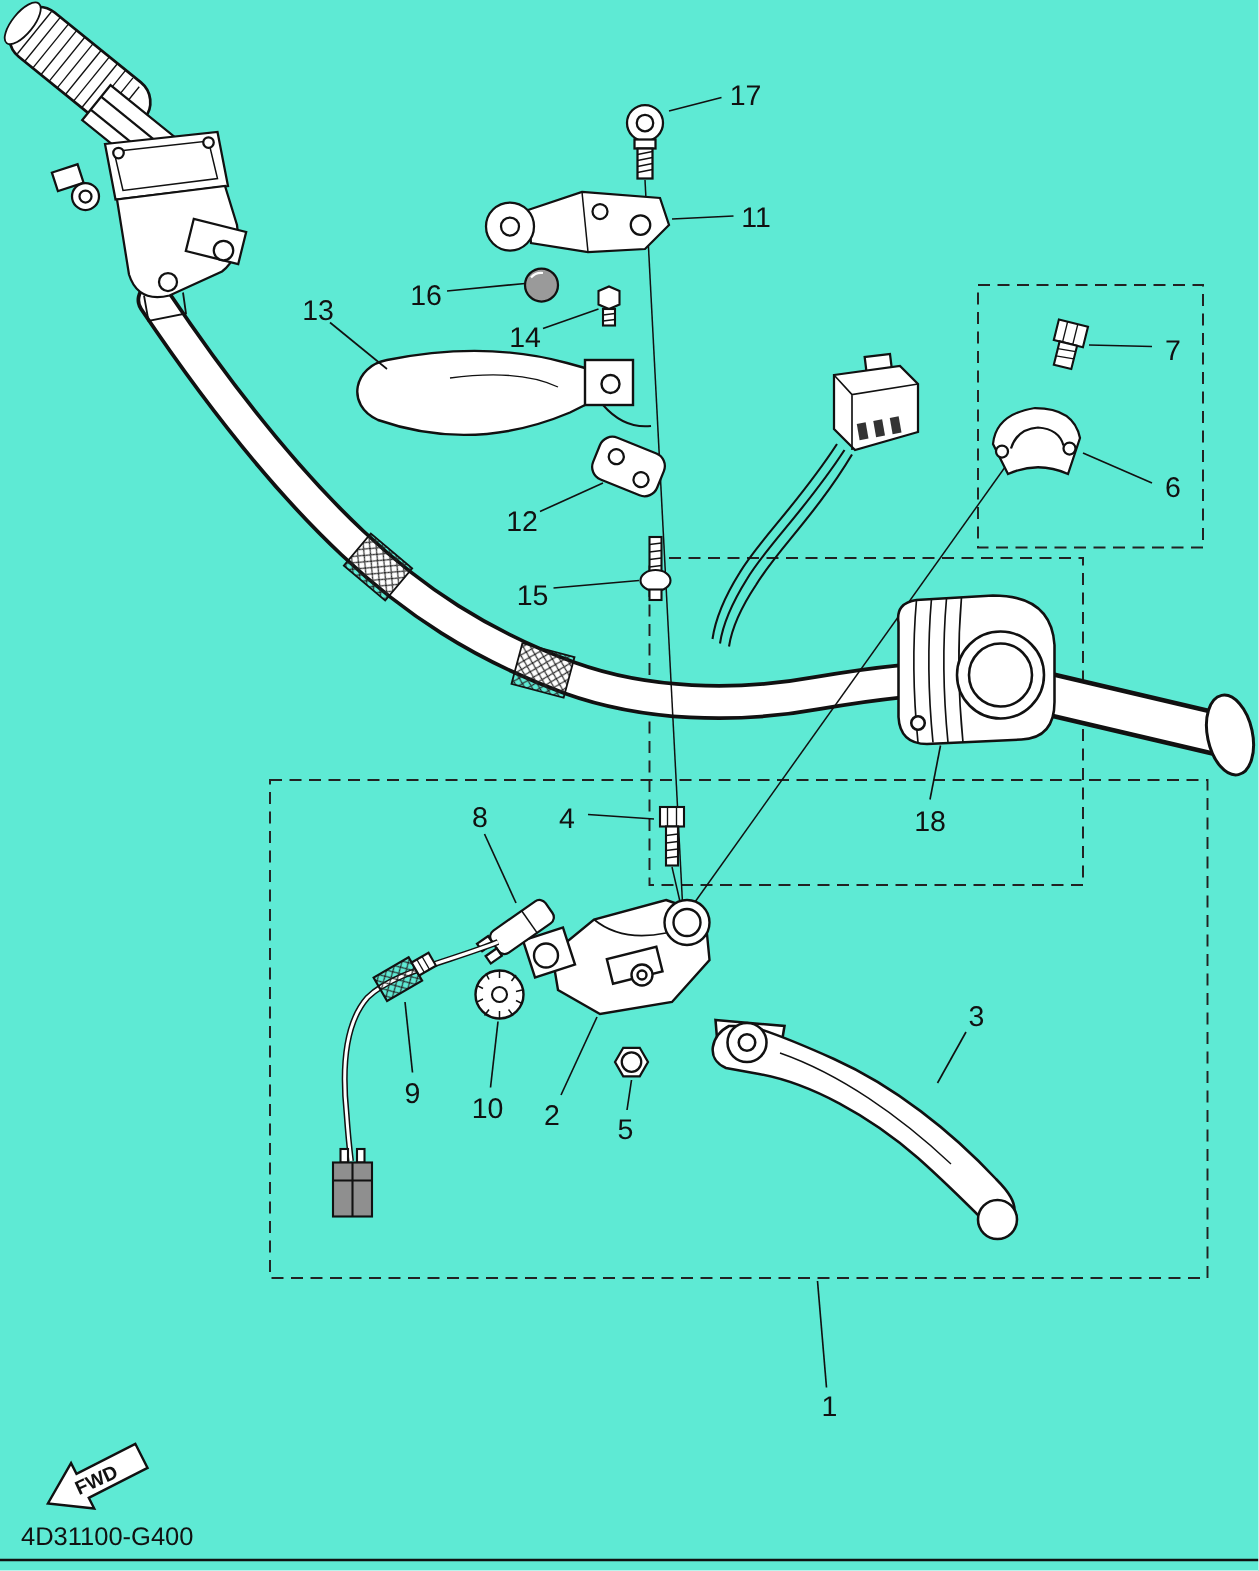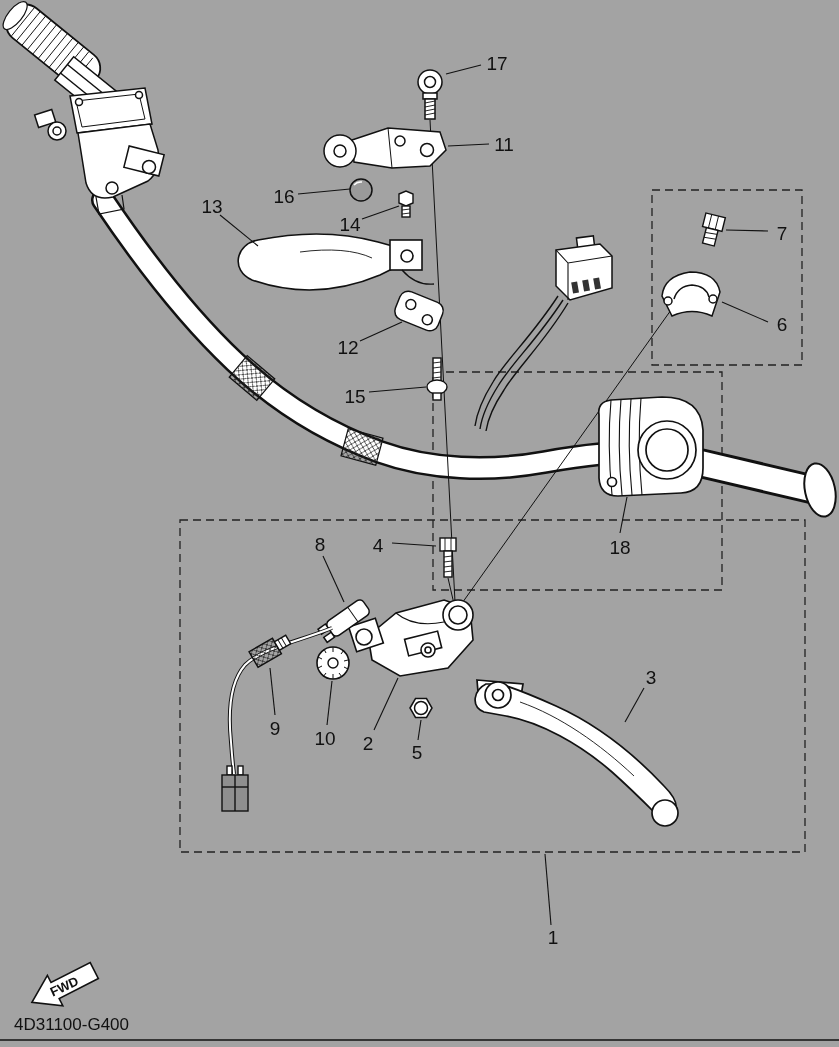--- a/index.html
+++ b/index.html
@@ -1,16 +1,16 @@
 <!DOCTYPE html>
 <html><head>
 <meta charset="utf-8">
 <style>
   html,body{margin:0;padding:0;background:#fff;}
-  .stage{position:relative;width:839px;height:1047px;background:#a3a3a3;overflow:hidden;
+  .stage{position:relative;width:839px;height:1047px;background:#5eead4;overflow:hidden;
          font-family:"Liberation Sans", sans-serif;}
   svg{position:absolute;top:0;left:0;}
   text{fill:#111;}
   .callout{font-size:19px;}
   .code{font-size:17px;}
   .fwd{font-size:13px;font-weight:bold;}
 </style>
 </head>
 <body>
 

